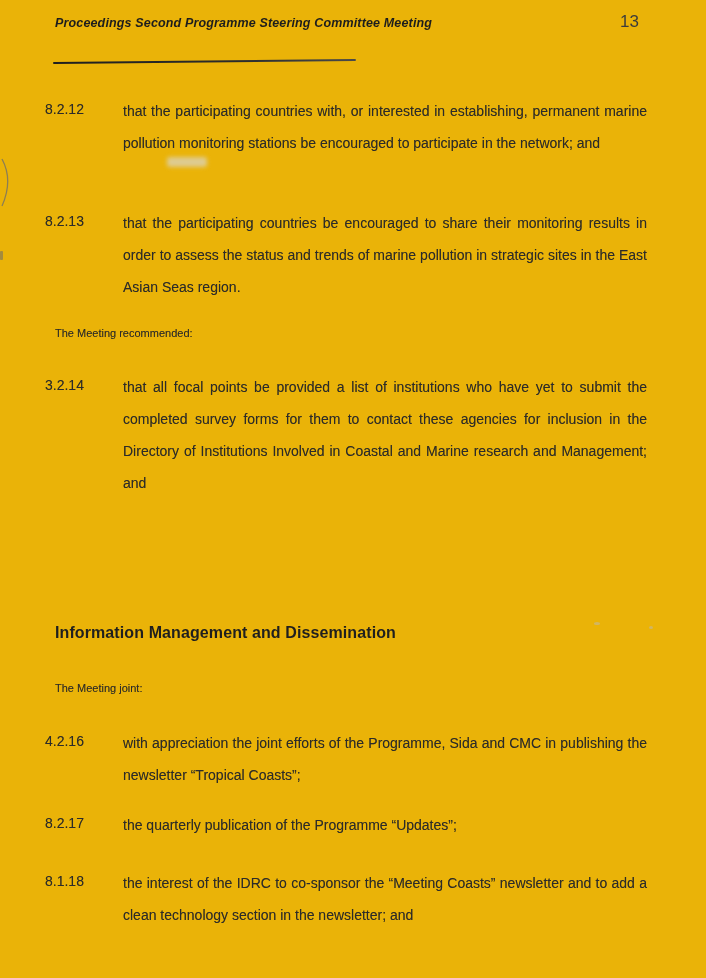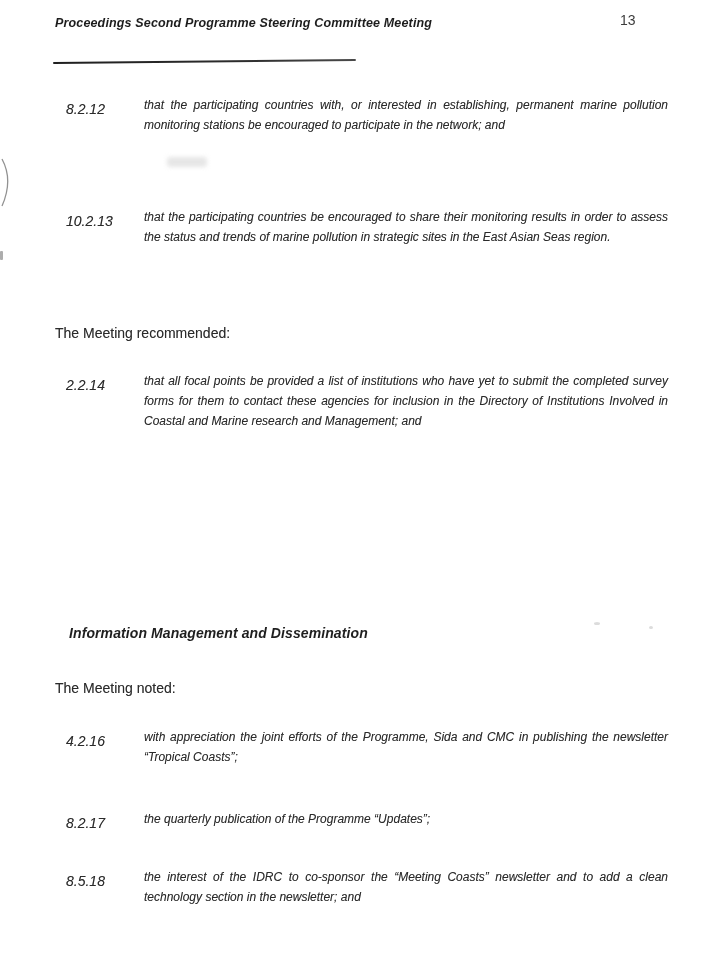--- a/index.html
+++ b/index.html
@@ -1,52 +1,52 @@
 <!DOCTYPE html>
 <html><head>
 <meta charset="utf-8">
 <style>
   html,body { margin:0; padding:0; background:#e8e8e8; }
   .page {
     position:relative; width:706px; height:978px; margin:0 auto;
-    background:#ffffff; overflow:hidden;
+    background:#eab308; overflow:hidden;
     font-family:"Liberation Sans", sans-serif; color:#2b2b2b;
   }
   .header {
     position:absolute; left:55px; top:15px;
     font-size:12.5px; font-weight:bold; font-style:italic;
     line-height:16.5px; color:#1d1d1d; letter-spacing:0.15px;
   }
   .pagenum {
     position:absolute; left:620px; top:12px;
-    font-size:14px; color:#3c3c3c;
+    font-size:17px; color:#3c3c3c;
   }
   .rule {
     position:absolute; left:53px; top:62px; width:303px; height:2px;
     background:linear-gradient(to right,#1f1f1f 0%,#2c2c2c 60%,#4a4a4a 100%);
     transform:rotate(-0.55deg); transform-origin:left center; border-radius:1px;
   }
-  .item { position:absolute; left:66px; display:flex; width:602px;font-style:italic; }
+  .item { position:absolute; left:45px; display:flex; width:602px; }
   .item .num {
     flex:0 0 78px; width:78px;
     font-size:14px; line-height:28px;
     text-shadow:0 0 0.4px rgba(0,0,0,0.30);
   }
   .item .txt {
-    width:524px; font-size:12px; line-height:20px;
+    width:524px; font-size:14px; line-height:32px;
     text-align:justify; text-justify:inter-word;
     text-shadow:0 0 0.4px rgba(0,0,0,0.30);
   }
   .plain {
-    position:absolute; left:55px; font-size:14px; line-height:28px;
+    position:absolute; left:55px; font-size:11px; line-height:28px;
     text-shadow:0 0 0.4px rgba(0,0,0,0.30);
   }
   .heading {
-    position:absolute; left:69px; font-size:14px; line-height:28px;
-    font-weight:bold; font-style:italic; color:#1f1f1f;
+    position:absolute; left:55px; font-size:16px; line-height:28px;
+    font-weight:bold; color:#1f1f1f;
     letter-spacing:0.1px;
   }
   .edge-curve { position:absolute; left:0; top:158px; opacity:0.75; }
   .edge-speck {
     position:absolute; left:0; top:251px; width:2.5px; height:9px;
     background:#6a6a6a; opacity:0.55; border-radius:1px;
   }
   .ghost-smudge {
     position:absolute; left:167px; top:157px; width:40px; height:10px;
     background:#d9d9d9; filter:blur(2px); opacity:0.65; border-radius:3px;
@@ -67,48 +67,48 @@
   <div class="pagenum">13</div>
 
   <div class="rule"></div>
 
   <div class="item" style="top:95px">
     <div class="num">8.2.12</div>
     <div class="txt">that the participating countries with, or interested in establishing, permanent marine pollution monitoring stations be encouraged to participate in the network; and</div>
   </div>
 
   <div class="item" style="top:207px">
-    <div class="num">10.2.13</div>
+    <div class="num">8.2.13</div>
     <div class="txt">that the participating countries be encouraged to share their monitoring results in order to assess the status and trends of marine pollution in strategic sites in the East Asian Seas region.</div>
   </div>
 
   <div class="plain" style="top:319px">The Meeting recommended:</div>
 
   <div class="item" style="top:371px">
-    <div class="num">2.2.14</div>
+    <div class="num">3.2.14</div>
     <div class="txt">that all focal points be provided a list of institutions who have yet to submit the completed survey forms for them to contact these agencies for inclusion in the Directory of Institutions Involved in Coastal and Marine research and Management; and</div>
   </div>
 
 
   <div class="heading" style="top:619px">Information Management and Dissemination</div>
 
-  <div class="plain" style="top:674px">The Meeting noted:</div>
+  <div class="plain" style="top:674px">The Meeting joint:</div>
 
   <div class="item" style="top:727px">
     <div class="num">4.2.16</div>
     <div class="txt">with appreciation the joint efforts of the Programme, Sida and CMC in publishing the newsletter “Tropical Coasts”;</div>
   </div>
 
   <div class="item" style="top:809px">
     <div class="num">8.2.17</div>
     <div class="txt">the quarterly publication of the Programme “Updates”;</div>
   </div>
 
   <div class="item" style="top:867px">
-    <div class="num">8.5.18</div>
+    <div class="num">8.1.18</div>
     <div class="txt">the interest of the IDRC to co-sponsor the “Meeting Coasts” newsletter and to add a clean technology section in the newsletter; and</div>
   </div>
 
   <svg class="edge-curve" width="14" height="50" viewBox="0 0 14 50">
     <path d="M2,1 C9,14 10,30 2,48" stroke="#6d6d6d" stroke-width="1.3" fill="none"></path>
   </svg>
   <div class="edge-speck"></div>
   <div class="ghost-smudge"></div>
   <div class="speck s1"></div>
   <div class="speck s2"></div>

